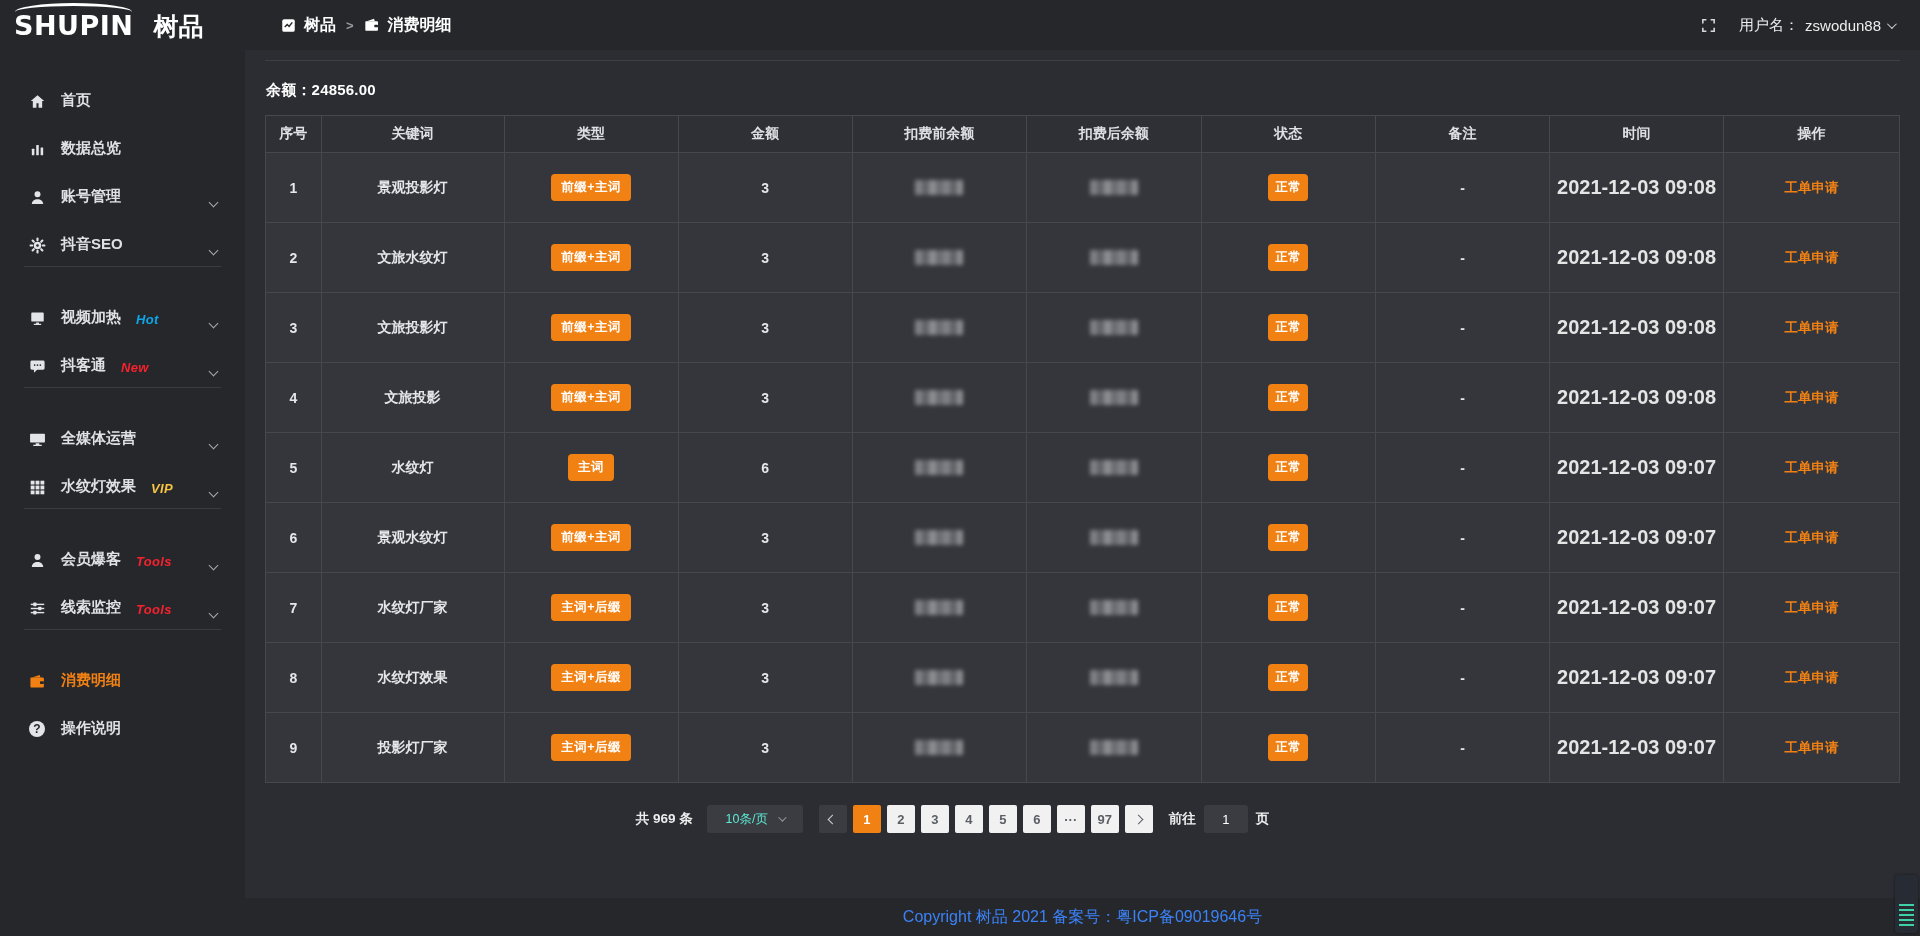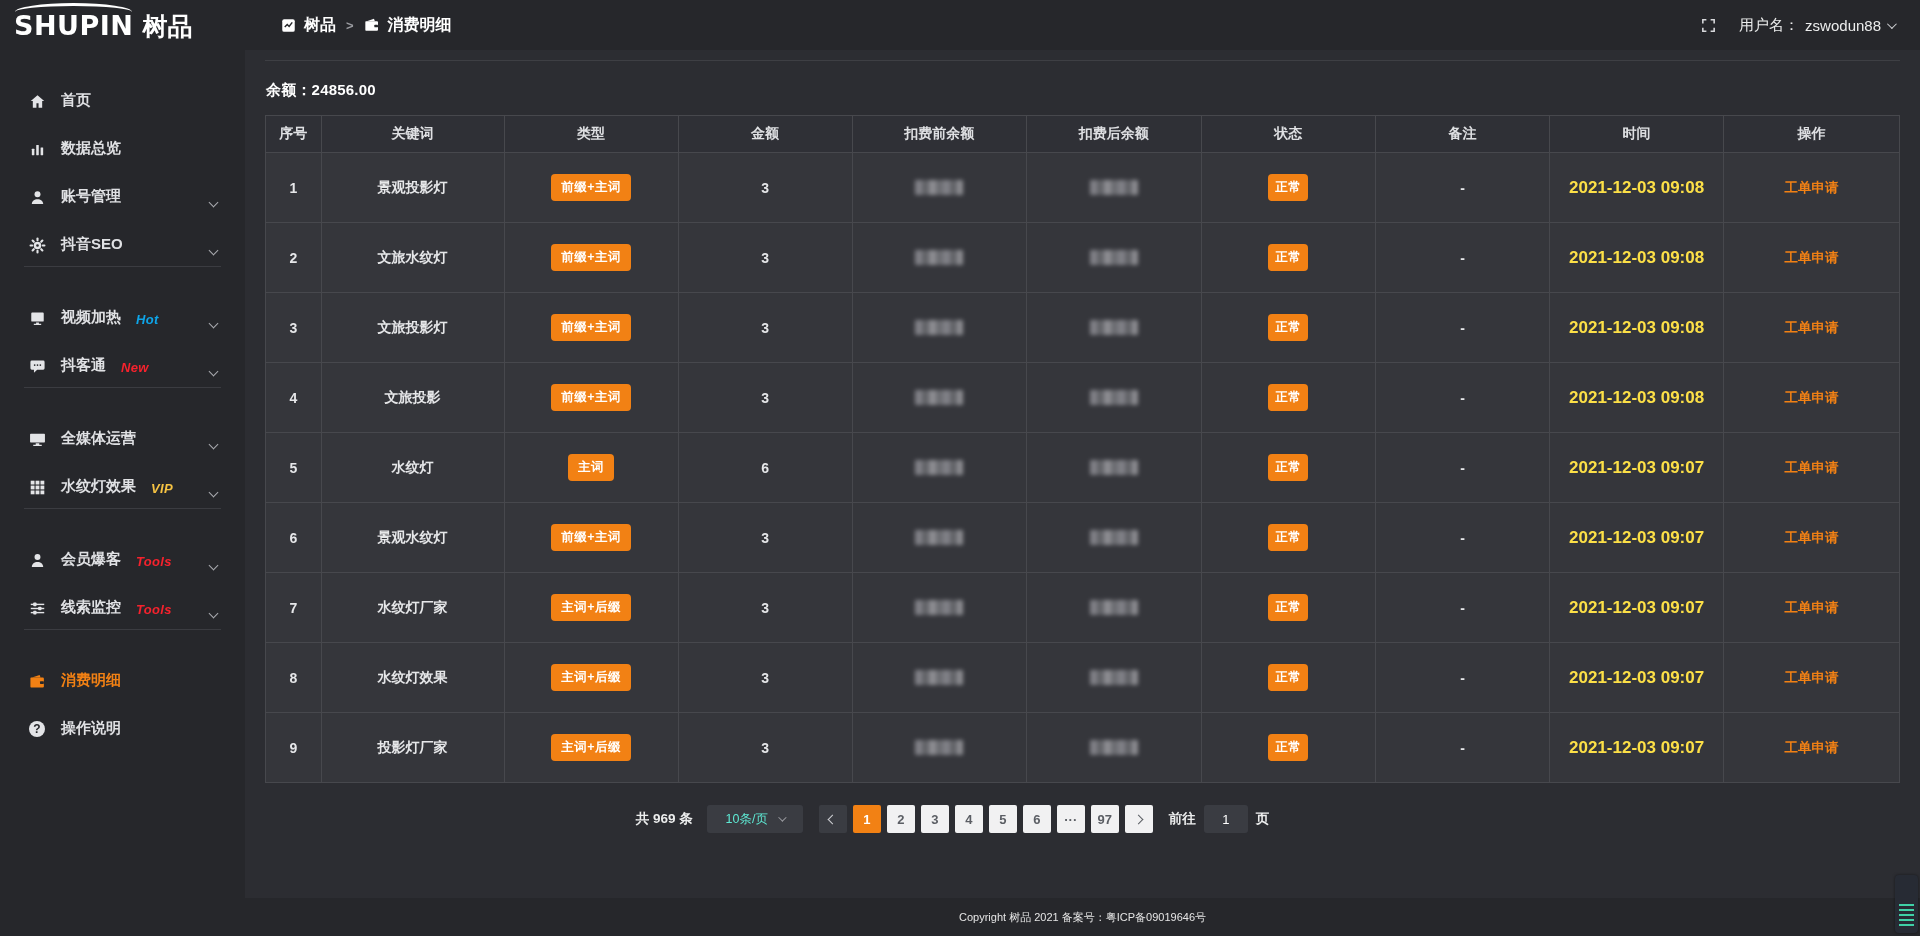--- a/index.html
+++ b/index.html
@@ -12,21 +12,21 @@
     --txt:#e6e7e9;
     --txt-dim:#b9babe;
     --light-btn:#f1f1f2;
   }
   *{box-sizing:border-box;margin:0;padding:0;}
   html,body{width:1920px;height:936px;overflow:hidden;}
   body{font-family:"Liberation Sans","DejaVu Sans",sans-serif;background:var(--bg-main);color:var(--txt);}
 
   
   .topbar{position:fixed;top:0;left:0;width:1920px;height:50px;background:var(--bg-dark);display:flex;align-items:center;z-index:20;}
-  .logo{width:245px;padding-left:14px;display:flex;align-items:flex-end;gap:9px;cursor:pointer;}
+  .logo{width:245px;padding-left:14px;display:flex;align-items:flex-end;gap:20px;cursor:pointer;}
   .logo-en{position:relative;font-family:"DejaVu Sans","Liberation Sans",sans-serif;font-weight:800;font-size:27px;letter-spacing:.5px;color:#fff;line-height:1;}
   .logo-arc{position:absolute;top:-9px;left:1px;right:1px;height:10px;border-top:3px solid #fff;border-radius:100% 100% 0 0/180% 180% 0 0;}
   .logo-cn{font-size:25px;font-weight:700;color:#fff;line-height:1;}
   .breadcrumb{display:flex;align-items:center;gap:8px;margin-left:36px;font-size:16px;font-weight:700;color:#fff;}
   .bc-sep{color:#9a9ba0;font-size:13px;margin:0 2px;}
   .bc-icon svg{width:15px;height:15px;display:block;}
   .bc-wallet{color:#fff;}
   .bc-wallet svg{width:16px;height:16px;display:block;}
   .bc-home{cursor:pointer;}
   .topbar-right{margin-left:auto;display:flex;align-items:center;gap:22px;padding-right:26px;}
@@ -50,21 +50,21 @@
   
   .main{position:absolute;top:50px;left:245px;width:1675px;height:886px;background:var(--bg-main);}
   .top-divider{border-top:1px solid #3e3f44;margin:10px 20px 0 20px;}
   .balance{padding:20px 0 0 21px;font-size:15px;font-weight:700;color:#fff;}
   .balance span{letter-spacing:.2px;}
 
   .table-wrap{margin:15px 20px 0 20px;}
   table{width:100%;border-collapse:collapse;table-layout:fixed;background:var(--bg-row);}
   th{height:37px;background:var(--bg-header);border:1px solid var(--border);color:#dfe0e3;font-size:14px;font-weight:700;}
   td{height:70px;border:1px solid var(--border);text-align:center;font-size:14px;font-weight:600;color:var(--txt);}
-  td.time-cell{font-size:17px;color:#fde047;}
+  td.time-cell{font-size:20px;color:#e5e5e5;}
   .badge{display:inline-block;background:var(--accent);color:#fff;font-size:12.5px;font-weight:700;padding:5px 10px;border-radius:4px;letter-spacing:.5px;}
   .badge.status{padding:5px 7px;}
   .censored{width:48px;height:15px;margin:0 auto;border-radius:1px;background:repeating-linear-gradient(90deg,#93939a 0 7px,#6e6f74 7px 14px,#a3a3a8 14px 21px,#7a7b80 21px 28px);filter:blur(2.2px);opacity:.8;}
   .action-link{color:var(--accent);font-size:13.5px;font-weight:600;cursor:pointer;}
 
   
   .pagination{margin-top:22px;display:flex;align-items:center;justify-content:center;gap:6px;font-size:13.5px;color:#eceded;transform:translateX(-130px);}
   .pg-total{margin-right:8px;font-weight:600;}
   .pg-select{position:relative;height:28px;min-width:96px;background:#3a3c42;border-radius:3px;display:flex;align-items:center;justify-content:center;gap:10px;padding:0 10px;font-size:12.5px;color:#5eead4;cursor:pointer;margin-right:10px;}
   .pg-select .chev{width:6px;height:6px;border-color:#9a9ba0;}
@@ -73,21 +73,21 @@
   .pg-btn.page.active{background:var(--accent);color:#fff;cursor:default;}
   .pg-btn.nav-dark{background:#3a3c42;color:#cfd0d4;}
   .pg-btn.nav-light{background:var(--light-btn);color:#5b5e64;}
   .pg-arrow{display:inline-block;width:7px;height:7px;border-right:1.8px solid currentColor;border-bottom:1.8px solid currentColor;}
   .pg-arrow.left{transform:rotate(135deg);}
   .pg-arrow.right{transform:rotate(-45deg);}
   .pg-goto{margin-left:10px;display:flex;align-items:center;gap:8px;font-weight:600;}
   .pg-input{width:44px;height:28px;background:#3a3c42;border:none;border-radius:3px;color:#fff;font-size:13px;text-align:center;font-family:inherit;}
 
   
-  .footer{position:absolute;left:0;bottom:0;width:100%;height:38px;background:var(--bg-dark);display:flex;align-items:center;justify-content:center;font-size:11px;color:#e5e5e5;}
+  .footer{position:absolute;left:0;bottom:0;width:100%;height:38px;background:var(--bg-dark);display:flex;align-items:center;justify-content:center;font-size:16px;color:#3b82f6;}
 
   
   .float-widget{position:fixed;right:2px;bottom:3px;width:23px;height:58px;background:#272b34;border-radius:4px;z-index:30;display:flex;align-items:flex-end;justify-content:center;padding-bottom:5px;cursor:pointer;box-shadow:0 0 3px rgba(0,0,0,.5);}
   .stripes{width:15px;height:24px;background:repeating-linear-gradient(180deg,#3fd0a6 0 2px,transparent 2px 5px);}
 </style>
 </head>
 <body>
 
 <div class="app">
 

